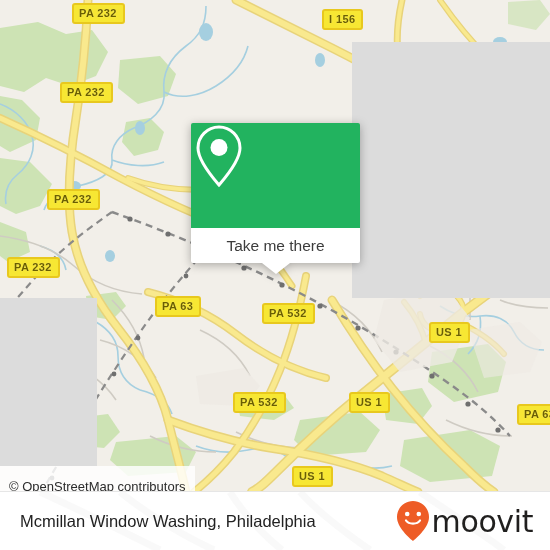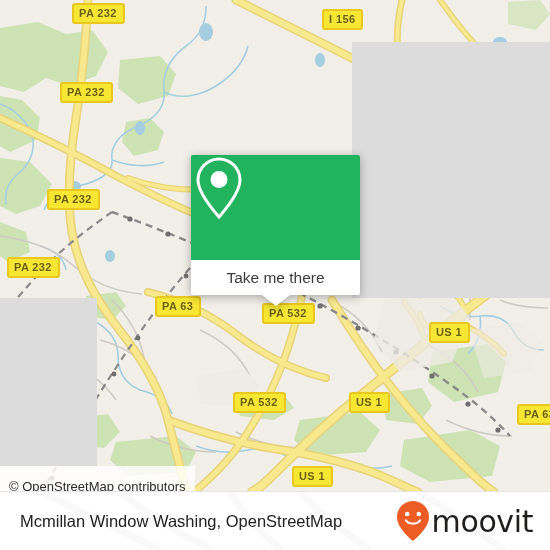--- a/index.html
+++ b/index.html
@@ -34,21 +34,20 @@
     padding:2px 6px 3px 5px;
     letter-spacing:.4px;
     white-space:nowrap;
     text-shadow:0 0 1px rgba(255,255,255,.4);
   }
 
   
   .popup{
     position:absolute;left:191px;top:123px;width:169px;
     filter:drop-shadow(0 2px 5px rgba(0,0,0,.30));
-    margin-top:32px;
   }
   .popup-head{
     background:#22b35f;height:105px;border-radius:2px 2px 0 0;
     display:flex;align-items:center;justify-content:center;
   }
   .popup-body{
     background:#ffffff;height:35px;border-radius:0 0 2px 2px;
     display:flex;align-items:center;justify-content:center;
     color:#3c3c3c;font-size:15.5px;
   }
@@ -293,21 +292,21 @@
   <div class="footer">
     <svg class="footer-wm" width="550" height="550" viewBox="0 0 550 550">
       <g stroke="#9a9a9a" stroke-width="7" fill="none">
         <path d="M40,492 C80,510 120,530 160,550"></path>
         <path d="M120,492 C150,516 180,534 214,550"></path>
         <path d="M300,492 C320,514 344,532 370,550"></path>
         <path d="M420,492 C446,510 474,528 504,550"></path>
         <path d="M230,492 C244,514 262,534 282,550"></path>
       </g>
     </svg>
-    <div class="footer-title">Mcmillan Window Washing, OpenStreetMap</div>
+    <div class="footer-title">Mcmillan Window Washing, Philadelphia</div>
     <div class="brand">
       <svg width="34" height="42" viewBox="0 0 34 42">
         <path d="M17 1 C8.2 1 1 8.2 1 17 C1 27.4 13 37.6 17 41 C21 37.6 33 27.4 33 17 C33 8.2 25.8 1 17 1 Z" fill="#ee5c26"></path>
         <circle cx="11.2" cy="14" r="2.3" fill="#ffffff"></circle>
         <circle cx="22.8" cy="14" r="2.3" fill="#ffffff"></circle>
         <path d="M10 20.5 C12.6 24.6 21.4 24.6 24 20.5" stroke="#ffffff" stroke-width="2.2" fill="none" stroke-linecap="round"></path>
       </svg>
       <span class="brand-word">moovit</span>
     </div>
   </div>

